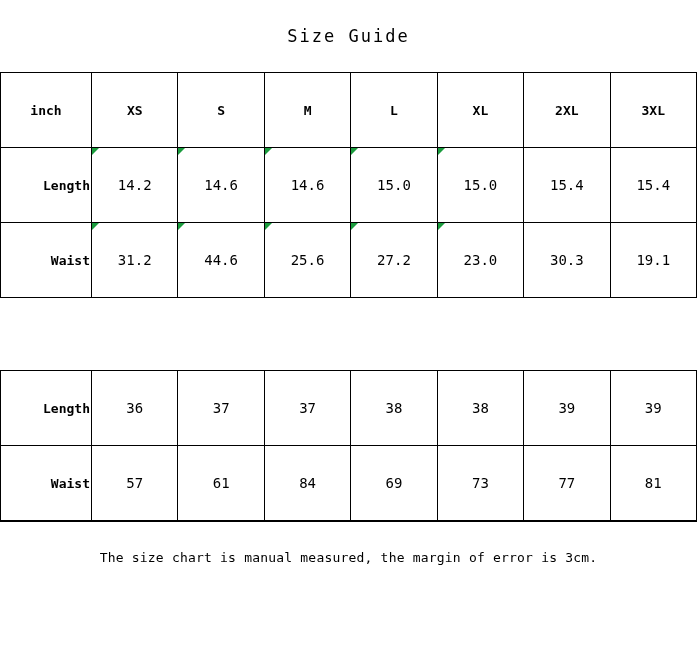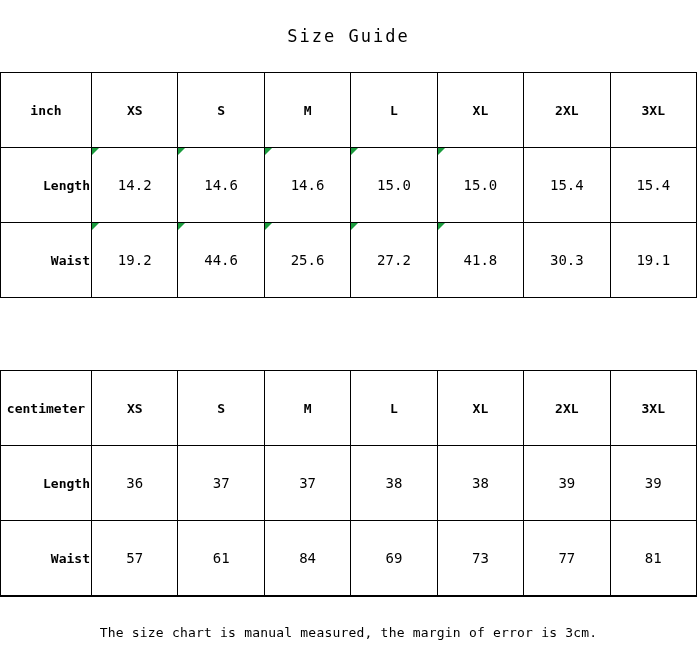--- a/index.html
+++ b/index.html
@@ -106,45 +106,35 @@
         <td class="mark">14.2</td>
         <td class="mark">14.6</td>
         <td class="mark">14.6</td>
         <td class="mark">15.0</td>
         <td class="mark">15.0</td>
         <td>15.4</td>
         <td>15.4</td>
       </tr>
       <tr class="data-row">
         <td class="first-col">Waist</td>
-        <td class="mark">19.2</td>
+        <td class="mark">31.2</td>
         <td class="mark">44.6</td>
         <td class="mark">25.6</td>
         <td class="mark">27.2</td>
-        <td class="mark">41.8</td>
+        <td class="mark">23.0</td>
         <td>30.3</td>
         <td>19.1</td>
       </tr>
     </tbody>
   </table>
 
   <div class="spacer"></div>
 
   <table class="size-table">
     <tbody>
-      <tr class="header-row">
-        <td class="first-col">centimeter</td>
-        <td>XS</td>
-        <td>S</td>
-        <td>M</td>
-        <td>L</td>
-        <td>XL</td>
-        <td>2XL</td>
-        <td>3XL</td>
-      </tr>
       <tr class="data-row">
         <td class="first-col">Length</td>
         <td>36</td>
         <td>37</td>
         <td>37</td>
         <td>38</td>
         <td>38</td>
         <td>39</td>
         <td>39</td>
       </tr>

